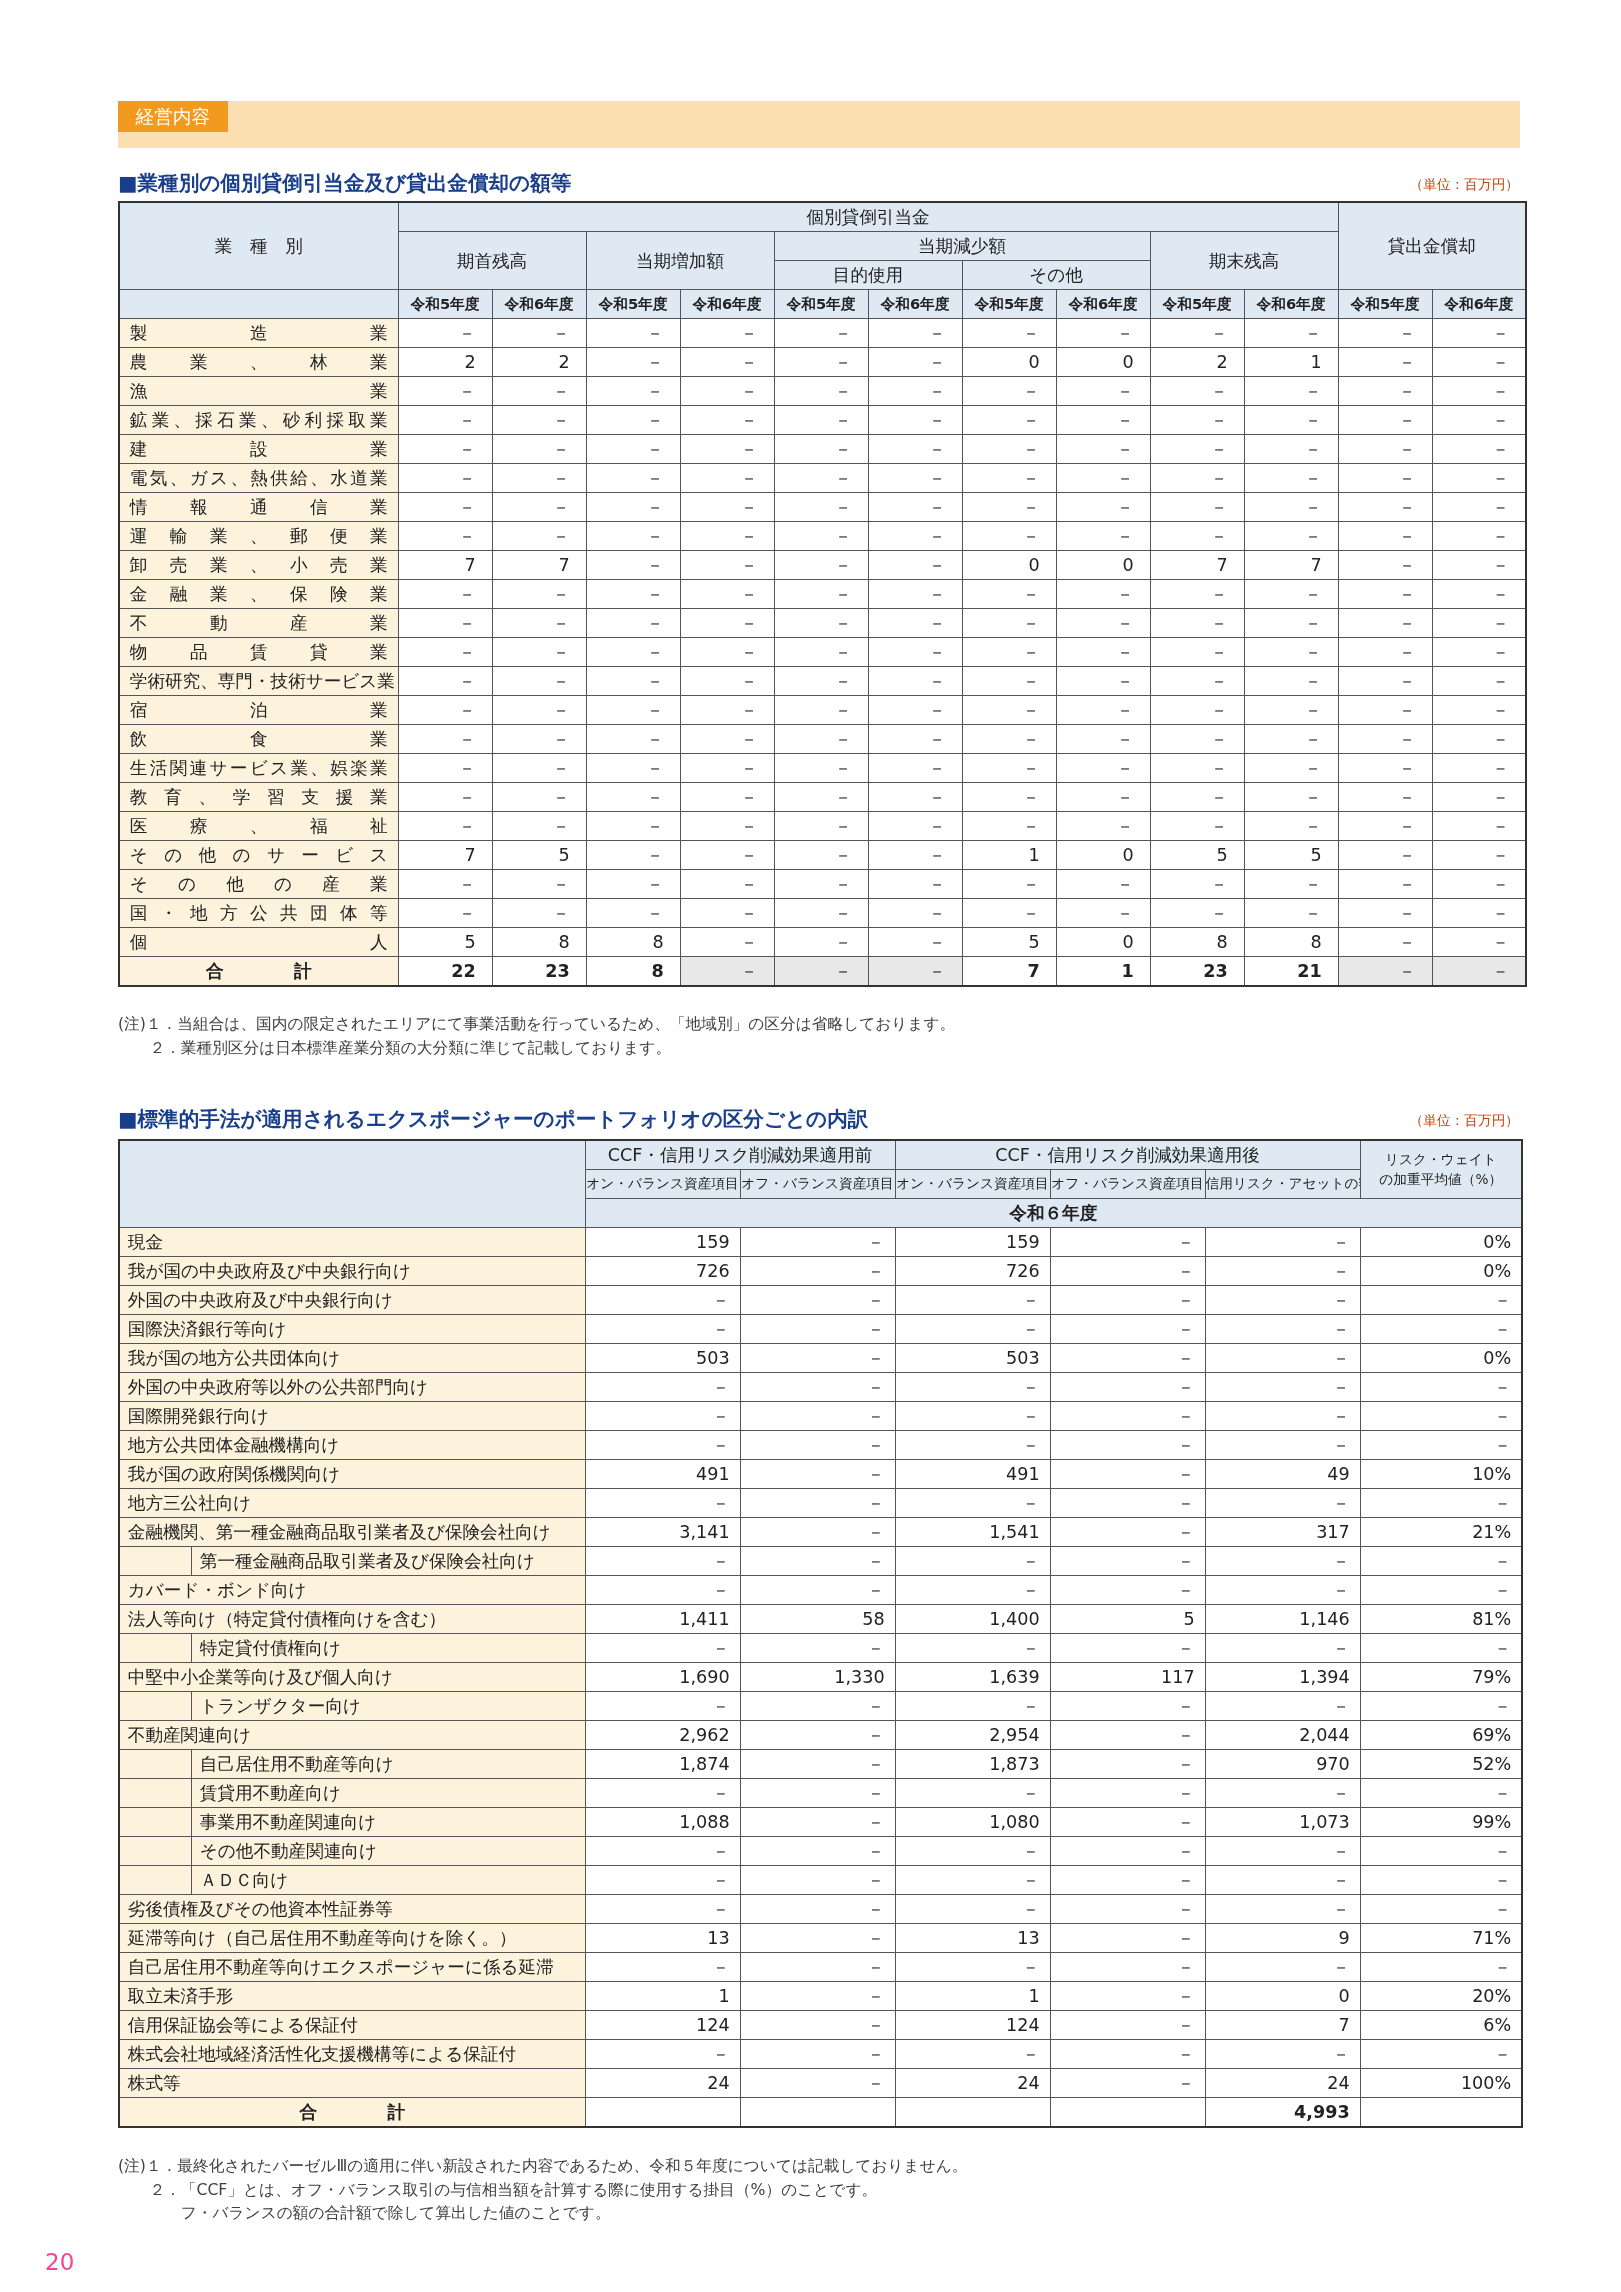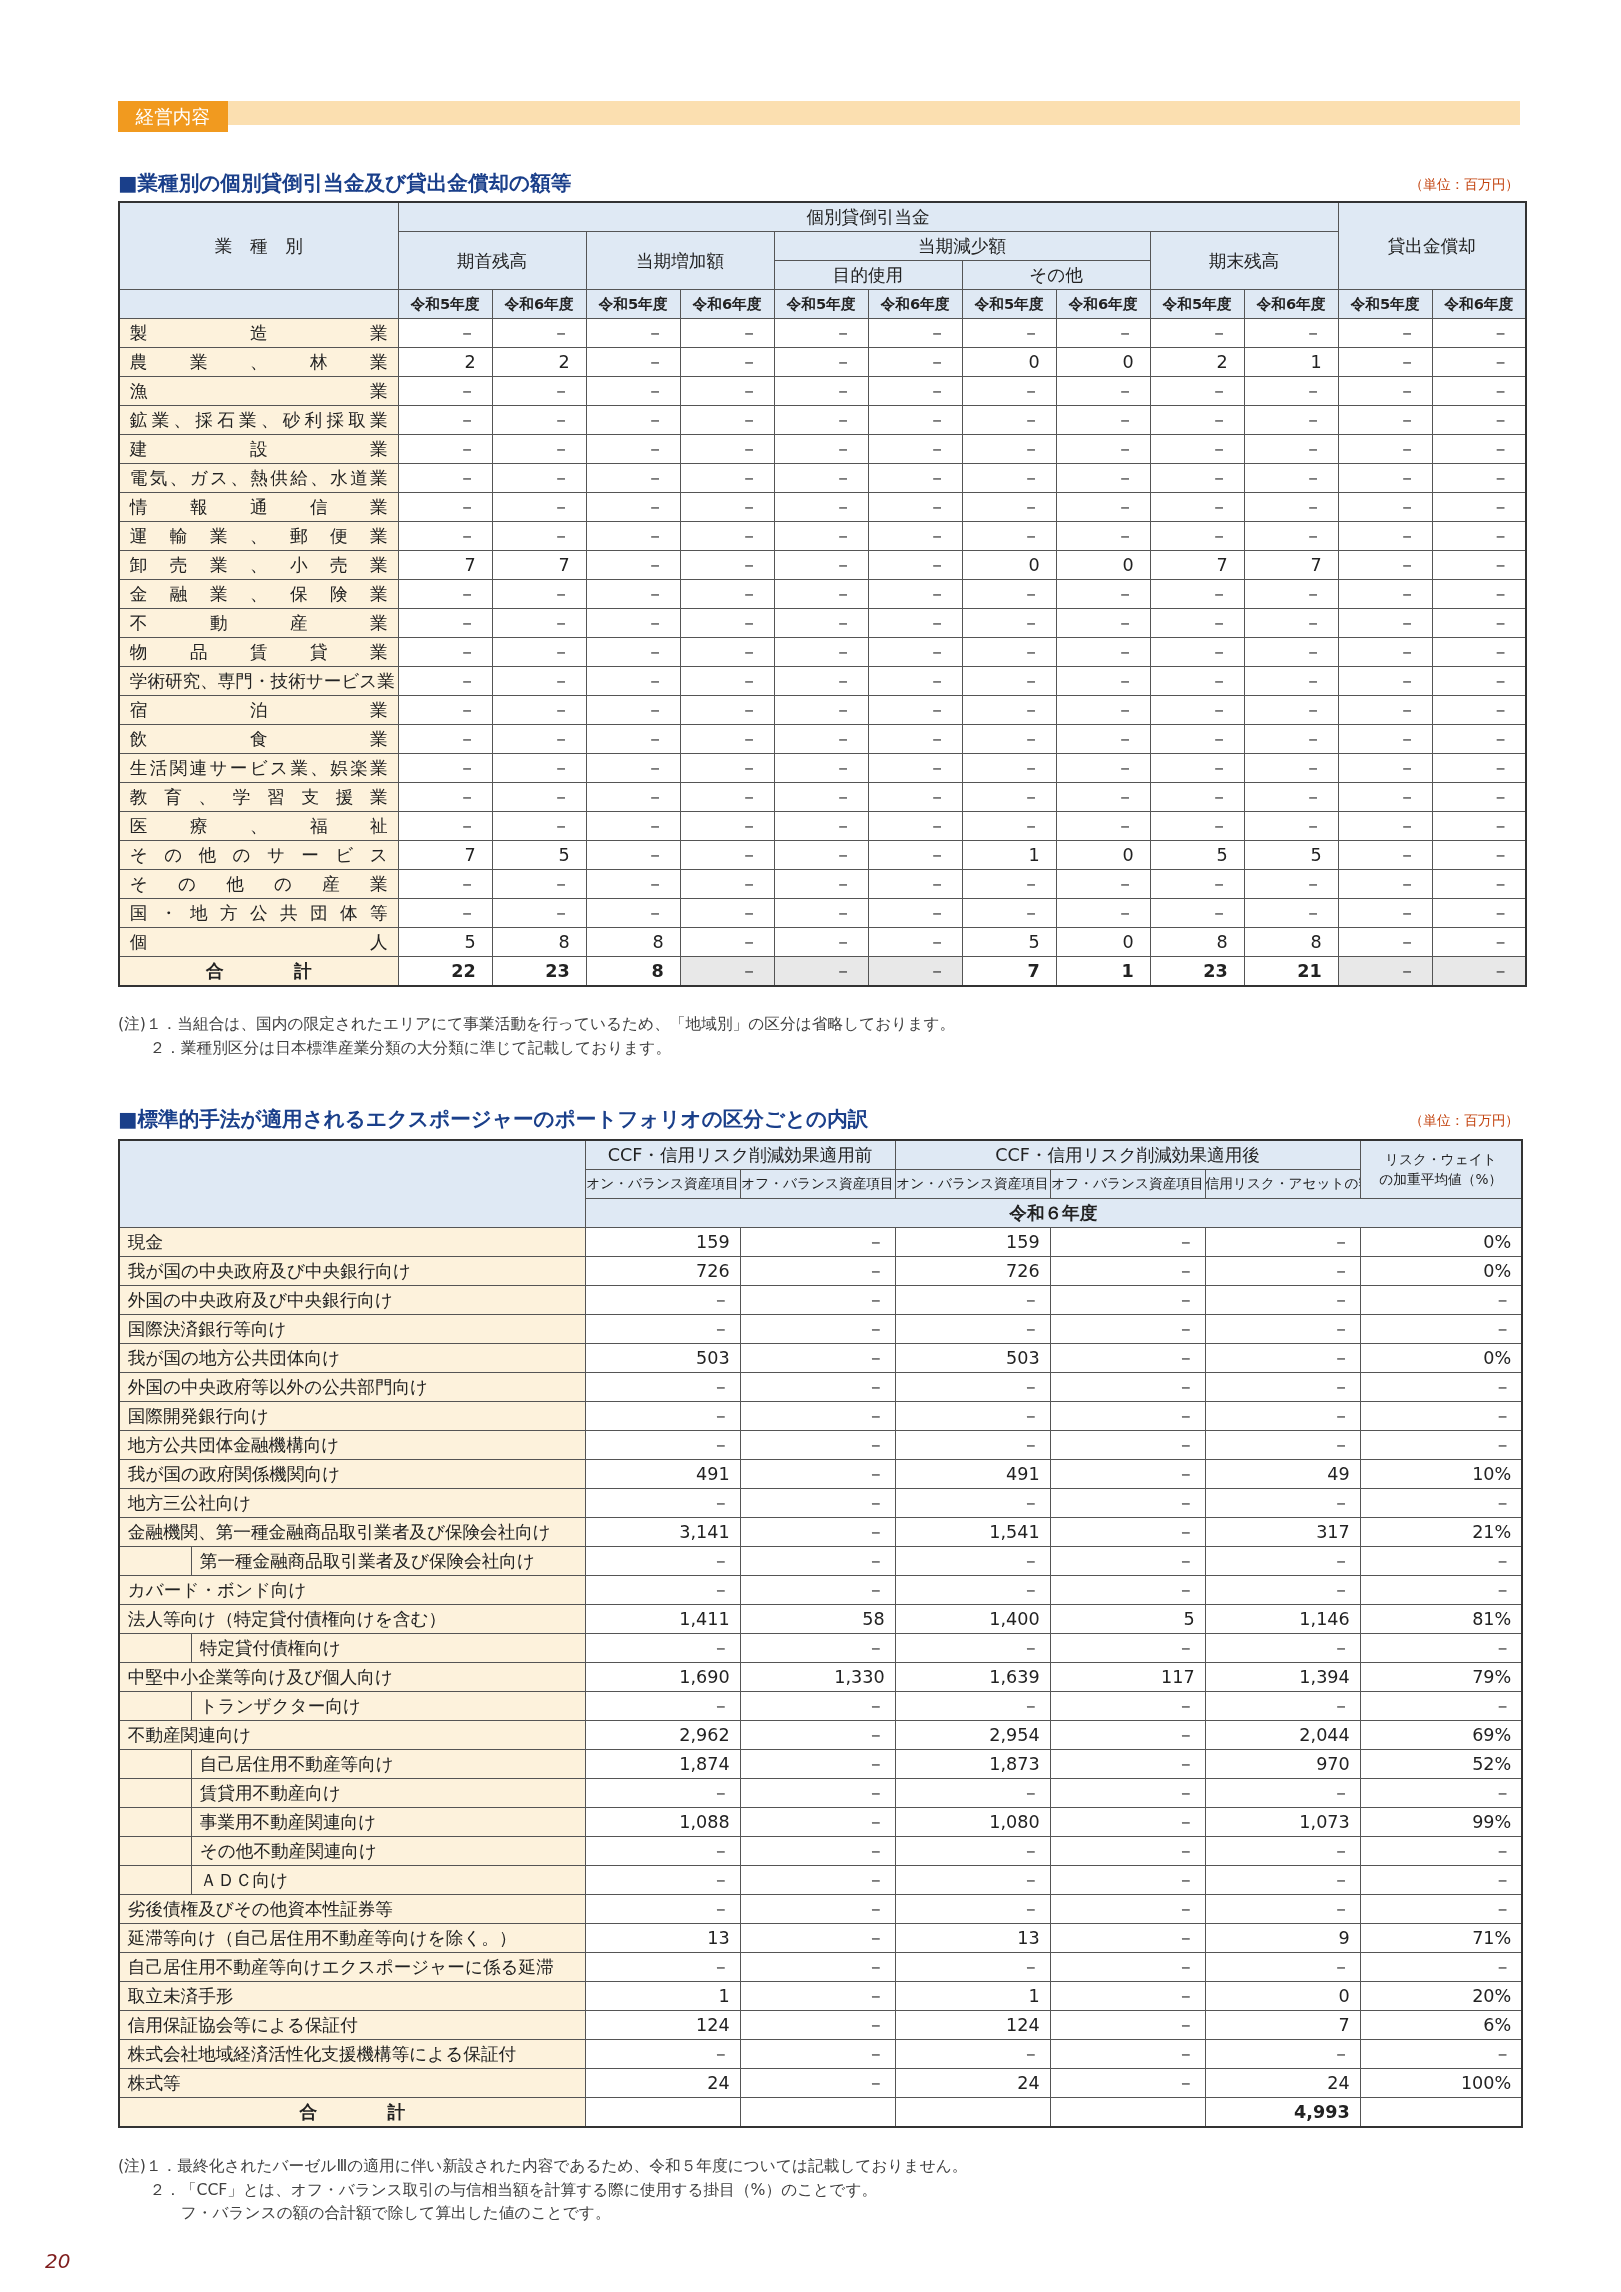--- a/index.html
+++ b/index.html
@@ -1,17 +1,17 @@
 <!DOCTYPE html>
 <html><head>
 <meta charset="utf-8">
 <style>
   html, body { margin:0; padding:0; background:#fff; }
   body { width:1621px; height:2293px; position:relative; font-family:"DejaVu Sans", sans-serif; color:#222; overflow:hidden; }
-  .section-bar { position:absolute; left:118px; top:101px; width:1402px; height:24px; background:#fbdfb0; }
+  .section-bar { position:absolute; left:118px; top:101px; width:1402px; height:47px; background:#fbdfb0; }
   .section-bar .label { position:absolute; left:0; top:0; height:31px; padding:0 17.6px; background:#f19a1f; color:#fff; font-size:18.6px; line-height:31px; }
   .title { position:absolute; left:118px; font-size:20.6px; font-weight:bold; color:#1a3f8a; }
   .unit { position:absolute; right:102px; font-size:13.7px; color:#c2410c; }
   table { border-collapse:collapse; position:absolute; left:118px; width:1402px; table-layout:fixed; font-size:17.6px; }
   td, th { border:1px solid #555; padding:0 5.9px; height:28px; font-weight:normal; white-space:nowrap; overflow:hidden; }
   th { background:#dfe9f4; text-align:center; font-size:17.6px; }
   .t1 { top:201px; border:2px solid #333; }
   .t1 th.sub { font-size:14.7px; padding:0 1px; font-weight:bold; }
   .t1 td.name { background:#fdf2dc; text-align:justify; text-align-last:justify; font-size:17.6px; padding:0 9.8px; }
   .t1 td.num { text-align:right; padding-right:15.7px; }
@@ -19,21 +19,21 @@
   .t1 tr.total td.num { background:#fff; }
   .t1 tr.total td.grey { background:#e8e8e8; font-weight:normal; }
   .notes { position:absolute; left:118px; font-size:15.7px; line-height:23.5px; color:#404040; }
   .notes div { white-space:nowrap; }
   .t2 { top:1139px; border:2px solid #333; }
   .t2 th.small { font-size:13.7px; padding:0; }
   .t2 td.name { background:#fdf2dc; font-size:17.6px; padding:0 7.8px; }
   .t2 td.num { text-align:right; padding-right:9.8px; }
   .t2 tr.total td { background:#fff; }
   .diag { background:linear-gradient(to top right, transparent calc(50% - 0.6px), #777 50%, transparent calc(50% + 0.6px)); }
-  .page-num { position:absolute; left:45px; top:2249px; font-size:20px; color:#7f1d1d;font-style:italic; }
+  .page-num { position:absolute; left:45px; top:2249px; font-size:23px; color:#ec4899; }
 </style>
 </head>
 <body>
 
 <div class="section-bar">
   <span class="label">経営内容</span>
 </div>
 
 <div class="title" style="top:169px;">■業種別の個別貸倒引当金及び貸出金償却の額等</div>
 <div class="unit" style="top:176px;">（単位：百万円）</div>

